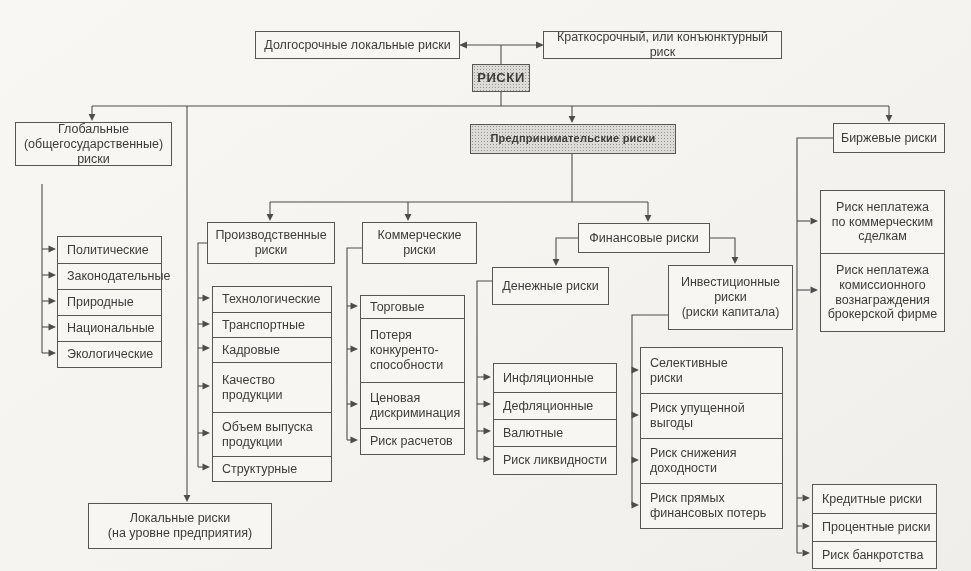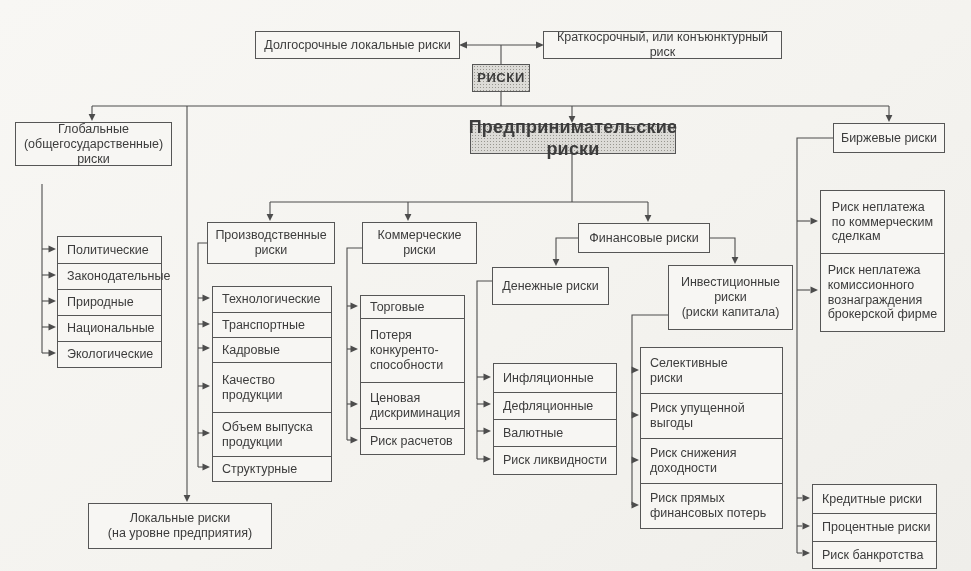--- a/index.html
+++ b/index.html
@@ -41,21 +41,21 @@
     font-size:12.5px;line-height:1.18;
   }
   .row{
     box-sizing:border-box;
     display:flex;align-items:center;
     border-top:1px solid #565656;
     padding:2px 4px 2px 9px;
     white-space:pre-line;
   }
   .row:first-child{border-top:none;}
-  .row--center{justify-content:center;text-align:left;padding:2px 4px;}
+  .row--center{justify-content:center;text-align:center;padding:2px 4px;}
   .riski{font-size:13px;letter-spacing:.6px;}
 </style>
 </head>
 <body>
 
 <div class="stage">
 
   <svg class="wires" viewBox="0 0 971 571" xmlns="http://www.w3.org/2000/svg">
     <g stroke="#4d4d4d" stroke-width="1.1" fill="none">
       <path d="M466 45 H537"></path>
@@ -154,21 +154,21 @@
   <div class="box" style="left:255px;top:31px;width:205px;height:28px">Долгосрочные локальные риски</div>
 
   <div class="box" style="left:543px;top:31px;width:239px;height:28px">Краткосрочный, или конъюнктурный риск</div>
 
   <div class="box shaded riski" style="left:472px;top:64px;width:58px;height:28px">РИСКИ</div>
 
   <div class="box" style="left:15px;top:122px;width:157px;height:44px">Глобальные
 (общегосударственные)
 риски</div>
 
-  <div class="box shaded" style="left:470px;top:124px;width:206px;height:30px;font-size:18px">Предпринимательские риски</div>
+  <div class="box shaded" style="left:470px;top:124px;width:206px;height:30px;font-size:11px">Предпринимательские риски</div>
 
   <div class="box" style="left:833px;top:123px;width:112px;height:30px">Биржевые риски</div>
 
   <div class="list" style="left:57px;top:236px;width:105px">
     <div class="row" style="height:26px">Политические</div>
     <div class="row" style="height:26px">Законодательные</div>
     <div class="row" style="height:26px">Природные</div>
     <div class="row" style="height:26px">Национальные</div>
     <div class="row" style="height:26px">Экологические</div>
   </div>

